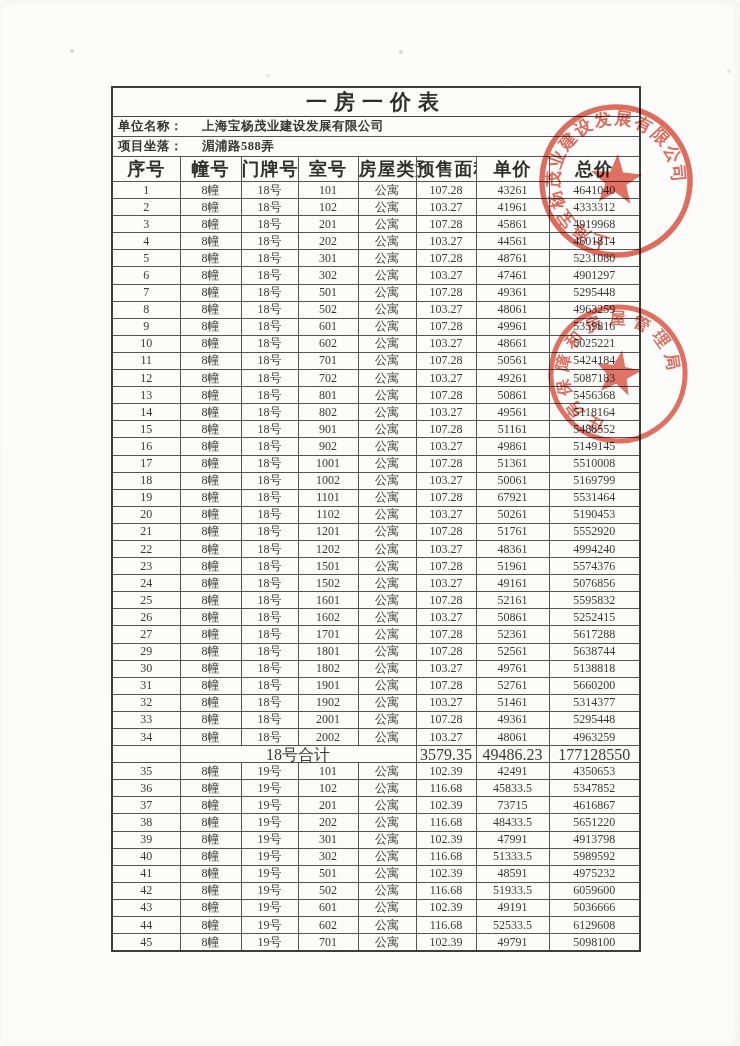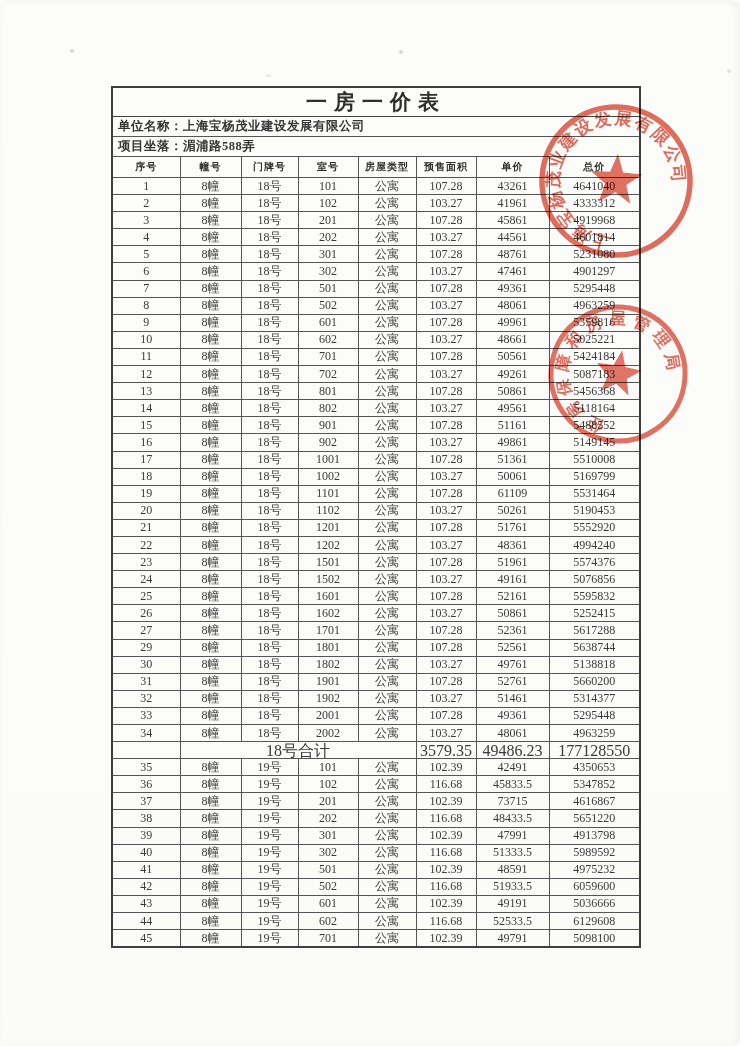--- a/index.html
+++ b/index.html
@@ -29,27 +29,27 @@
   table.price-table{border:2px solid #3e3e3e;}
   tr.title-row td{
     height:24px;font-size:21px;font-weight:bold;letter-spacing:7px;
     color:#2e2e2e;border-bottom:1px solid #444;
   }
   tr.info-row td{
     height:15px;text-align:left;font-size:12.5px;font-weight:bold;
     padding:1px 0 1px 5px;color:#353535;letter-spacing:0.5px;
   }
   tr.header-row th{
-    height:20px;font-size:10px;font-weight:bold;color:#2f2f2f;letter-spacing:1px;
+    height:20px;font-size:18px;font-weight:bold;color:#2f2f2f;letter-spacing:1px;
   }
   tr.data-row td{
     height:16.1px;font-size:12px;line-height:15px;color:#3a3a3a;
   }
   tr.subtotal-row td{font-size:16px;}
-  .lbl{margin-right:0;}
+  .lbl{margin-right:19px;}
   
   .stamp{position:absolute;mix-blend-mode:multiply;opacity:0.85;}
   .stamp text{font-family:"Liberation Serif","DejaVu Serif",serif;font-weight:bold;}
   .stamp-company{left:531px;top:96px;transform:rotate(4deg);}
   .stamp-housing{left:538px;top:294px;transform:rotate(10deg);}
   
   .watermark{
     position:absolute;right:5px;top:1015px;
     font-family:"Liberation Sans","DejaVu Sans",sans-serif;
     font-size:17px;font-weight:bold;letter-spacing:1px;
@@ -284,21 +284,21 @@
           <td>50061</td>
           <td>5169799</td>
         </tr>
         <tr class="data-row">
           <td>19</td>
           <td>8幢</td>
           <td>18号</td>
           <td>1101</td>
           <td>公寓</td>
           <td>107.28</td>
-          <td>61109</td>
+          <td>67921</td>
           <td>5531464</td>
         </tr>
         <tr class="data-row">
           <td>20</td>
           <td>8幢</td>
           <td>18号</td>
           <td>1102</td>
           <td>公寓</td>
           <td>103.27</td>
           <td>50261</td>

